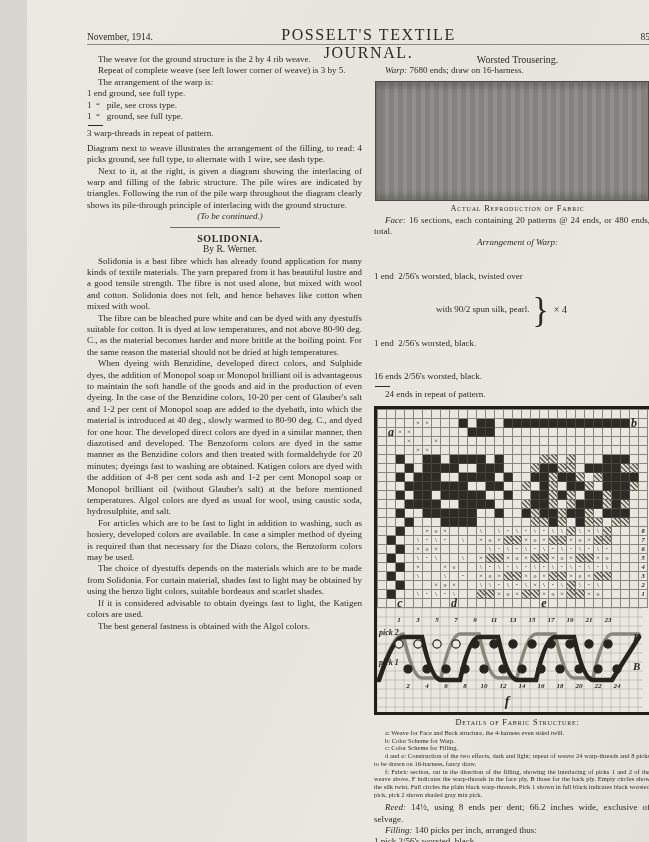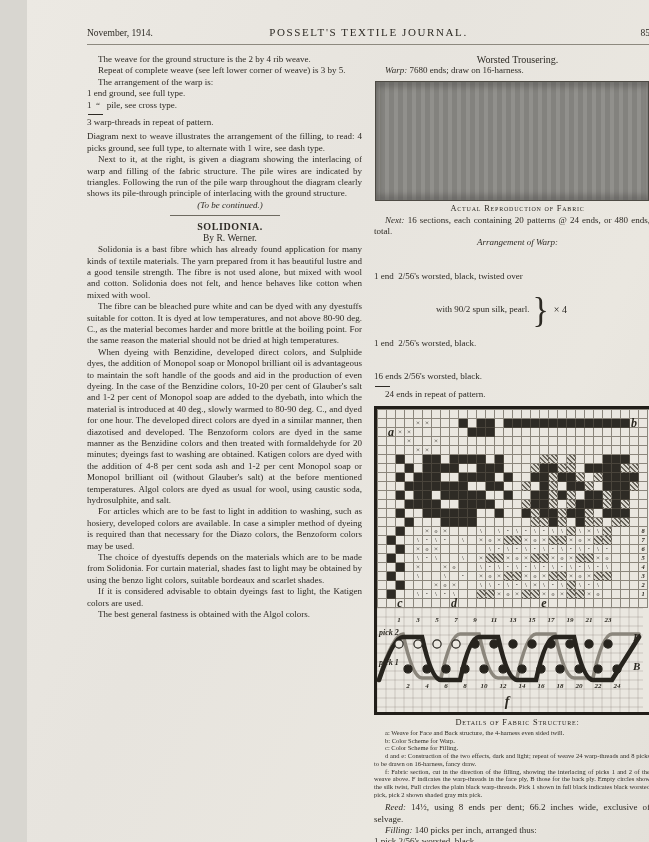--- a/index.html
+++ b/index.html
@@ -1,20 +1,20 @@
 <!DOCTYPE html>
 <html><head>
 <meta charset="utf-8">
 <style>
   html,body{margin:0;padding:0;}
   body{width:649px;height:842px;background:#d8d6d0;font-family:"Liberation Serif","DejaVu Serif",serif;}
   .page{position:relative;width:649px;height:842px;background:linear-gradient(115deg,#ece9e3 0%,#e7e4de 40%,#eae7e0 70%,#e3e0d9 100%);color:#2d2a24;overflow:hidden;margin-left:27px;}
   .hdr{position:absolute;top:26px;left:60px;right:26px;display:flex;align-items:baseline;}
   .hdr .date{font-size:9.5px;width:150px;}
-  .hdr .jtitle{flex:1;text-align:center;font-size:11px;letter-spacing:1.6px;}
+  .hdr .jtitle{flex:1;text-align:center;font-size:16px;letter-spacing:1.6px;}
   .hdr .pnum{width:150px;text-align:right;font-size:9.5px;}
   .hdr-rule{position:absolute;top:44px;left:60px;right:26px;border-top:1px solid #8d897f;}
   .cols{position:absolute;top:54px;left:60px;right:26px;display:flex;gap:12px;}
   .col{width:276px;font-size:9px;line-height:11.4px;text-align:justify;}
   .col p{margin:0;text-indent:11px;}
   .col p.noindent{text-indent:0;}
   .pre{white-space:pre;text-align:left;text-indent:0;}
   .sumline{width:15px;border-top:1px solid #2d2a24;margin:3px 0 2px 1px;}
   .centi{ text-align:center;font-style:italic;text-indent:0;margin:1px 0;}
   .midrule{width:110px;border-top:1px solid #6e6a60;margin:4px auto 5px auto;}
@@ -61,20 +61,21 @@
   <div class="hdr-rule"></div>
 
   <div class="cols">
 
     <div class="col">
       <p>The weave for the ground structure is the 2 by 4 rib weave.</p>
       <p>Repeat of complete weave (see left lower corner of weave) is 3 by 5.</p>
       <p>The arrangement of the warp is:</p>
       <div class="pre">1 end ground, see full type.</div>
       <div class="pre">1  “   pile, see cross type.</div>
+      <div class="pre">1  “   ground, see full type.</div>
       <div class="sumline"></div>
       <p class="noindent">3 warp-threads in repeat of pattern.</p>
       <p class="noindent" style="margin-top:3px;">Diagram next to weave illustrates the arrangement of the filling, to read: 4 picks ground, see full type, to alternate with 1 wire, see dash type.</p>
       <p>Next to it, at the right, is given a diagram showing the interlacing of warp and filling of the fabric structure. The pile wires are indicated by triangles. Following the run of the pile warp throughout the diagram clearly shows its pile-through principle of interlacing with the ground structure.</p>
       <p class="centi">(To be continued.)</p>
       <div class="midrule"></div>
       <p class="h-art">SOLIDONIA.</p>
       <p class="h-by">By R. Werner.</p>
       <p>Solidonia is a bast fibre which has already found application for many kinds of textile materials. The yarn prepared from it has beautiful lustre and a good tensile strength. The fibre is not used alone, but mixed with wool and cotton. Solidonia does not felt, and hence behaves like cotton when mixed with wool.</p>
       <p>The fibre can be bleached pure white and can be dyed with any dyestuffs suitable for cotton. It is dyed at low temperatures, and not above 80-90 deg. C., as the material becomes harder and more brittle at the boiling point. For the same reason the material should not be dried at high temperatures.</p>
@@ -87,21 +88,21 @@
 
     <div class="col rc-body">
       <p class="h-sec">Worsted Trousering.</p>
       <p class="nt">
         <span class="lbl-i">Warp:</span>
         <span>7680 ends; draw on 16-harness.</span>
       </p>
       <div class="photo"></div>
       <p class="smallcaps">Actual Reproduction of Fabric</p>
       <p>
-        <span class="lbl-i">Next:</span>
+        <span class="lbl-i">Face:</span>
         <span>16 sections, each containing 20 patterns @ 24 ends, or 480 ends, total.</span>
       </p>
       <p class="arr-head">Arrangement of Warp:</p>
       <div class="arr-row">
         <div class="arr-lines">
           <div>1 end  2/56's worsted, black, twisted over</div>
           <div class="ind">with 90/2 spun silk, pearl.</div>
           <div>1 end  2/56's worsted, black.</div>
         </div>
         <div class="brace">}</div>

